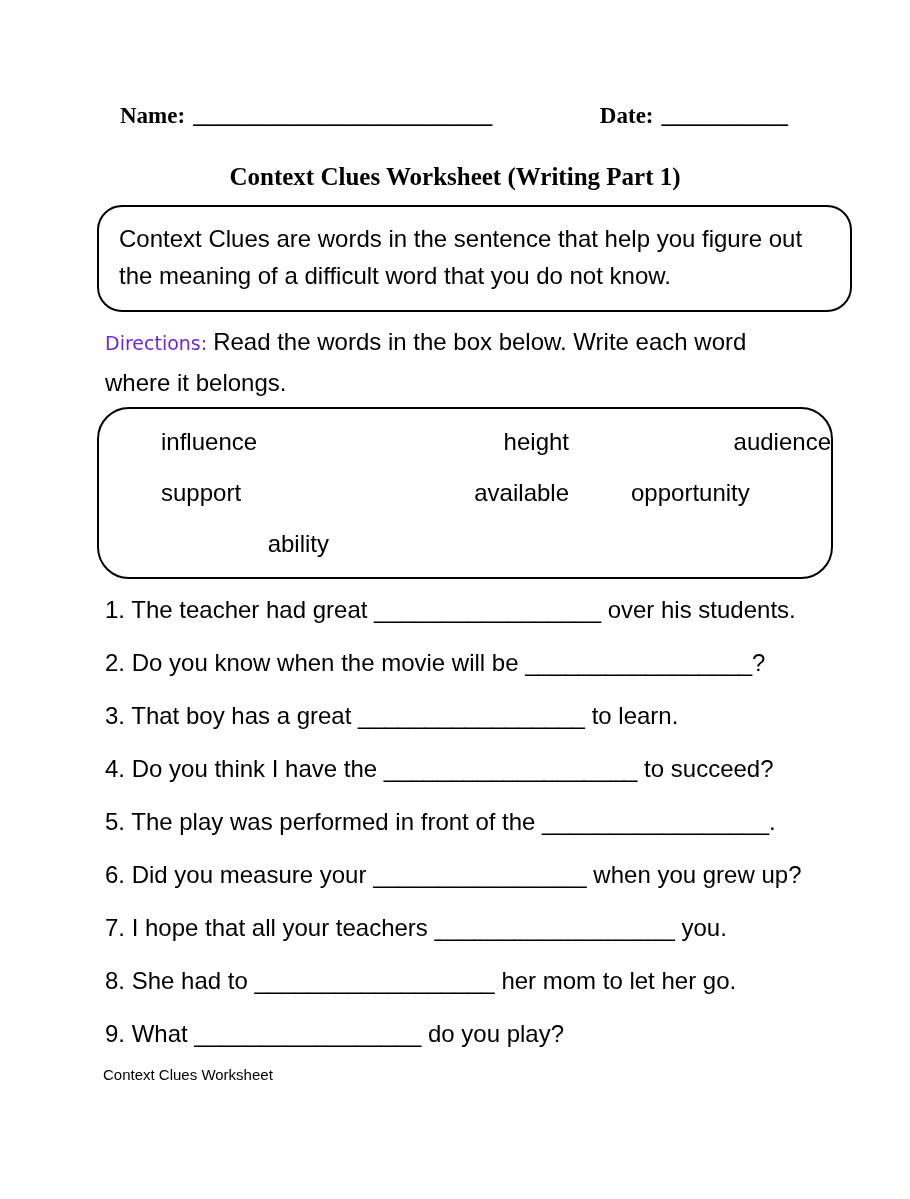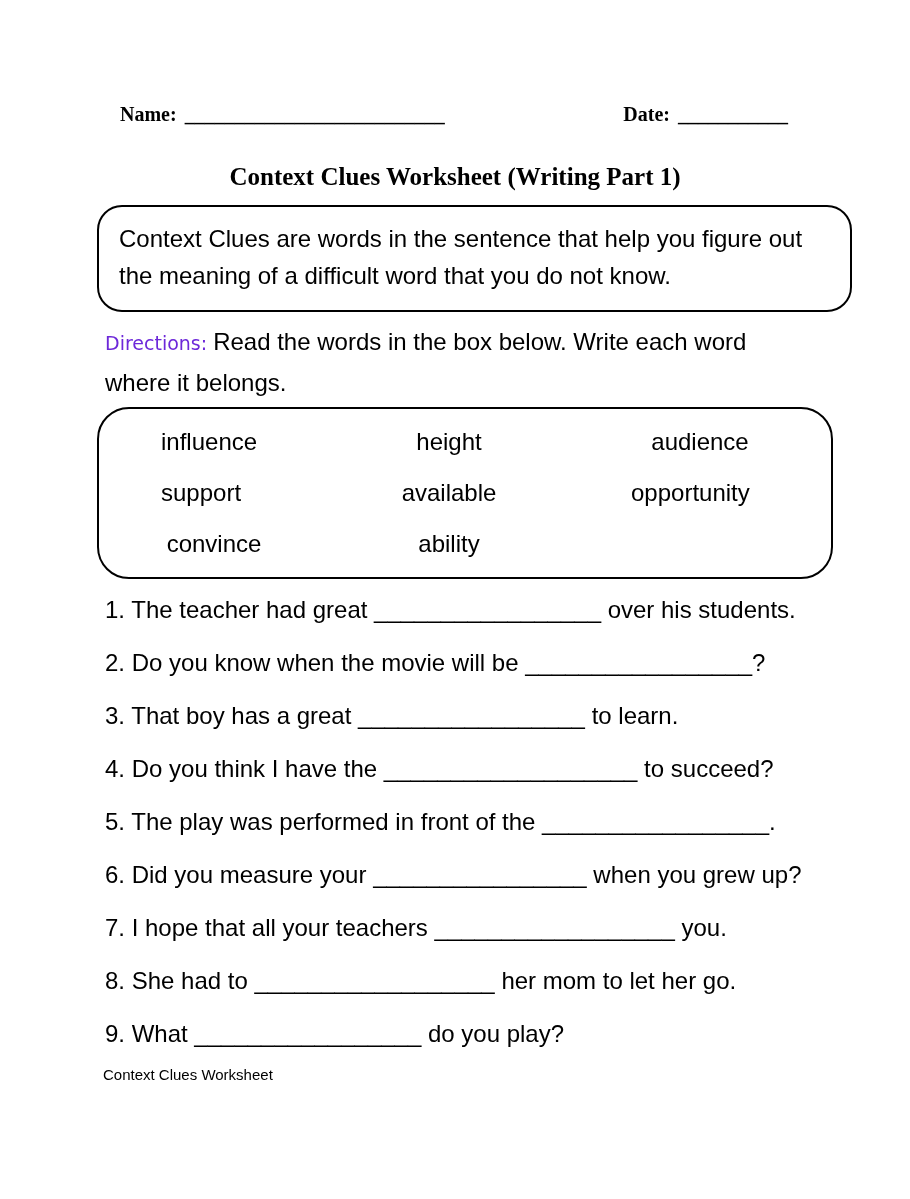--- a/index.html
+++ b/index.html
@@ -16,21 +16,21 @@
   
   .header-row {
     position: absolute;
     top: 103px;
     left: 120px;
     width: 668px;
     display: flex;
     justify-content: space-between;
     font-family: "Liberation Serif", serif;
     font-weight: bold;
-    font-size: 20px;
+    font-size: 23px;
     white-space: nowrap;
   }
   .field { display: inline-flex; }
   .field .label { margin-right: 8px; }
   .field .blank { font-weight: bold; letter-spacing: 0; }
   
   .title {
     position: absolute;
     top: 163px;
     left: 0;
@@ -77,21 +77,21 @@
     border: 2px solid #000000;
     border-radius: 32px;
     display: grid;
     grid-template-columns: 230px 240px 262px;
     grid-template-rows: 1fr 1fr 1fr;
     align-items: center;
     padding: 7px 0;
     font-size: 24px;
   }
   .word-box .cell-left { text-align: left; padding-left: 62px; }
-  .word-box .cell-center { text-align: center; }
+  .word-box .cell-center { text-align: right; }
   
   .questions {
     position: absolute;
     top: 598px;
     left: 105px;
     width: 760px;
   }
   .question {
     font-size: 24px;
     line-height: 24px;
@@ -132,21 +132,20 @@
     <span class="dir-label">Directions:</span><span>Read the words in the box below. Write each word where it belongs.</span>
   </div>
 
   <div class="word-box">
     <span class="cell-left">influence</span>
     <span class="cell-center">height</span>
     <span class="cell-center">audience</span>
     <span class="cell-left">support</span>
     <span class="cell-center">available</span>
     <span class="cell-left">opportunity</span>
-    <span class="cell-center">convince</span>
     <span class="cell-center">ability</span>
   </div>
 
   <div class="questions">
     <div class="question">1. The teacher had great _________________ over his students.</div>
     <div class="question">2. Do you know when the movie will be _________________?</div>
     <div class="question">3. That boy has a great _________________ to learn.</div>
     <div class="question">4. Do you think I have the ___________________ to succeed?</div>
     <div class="question">5. The play was performed in front of the _________________.</div>
     <div class="question">6. Did you measure your ________________ when you grew up?</div>

